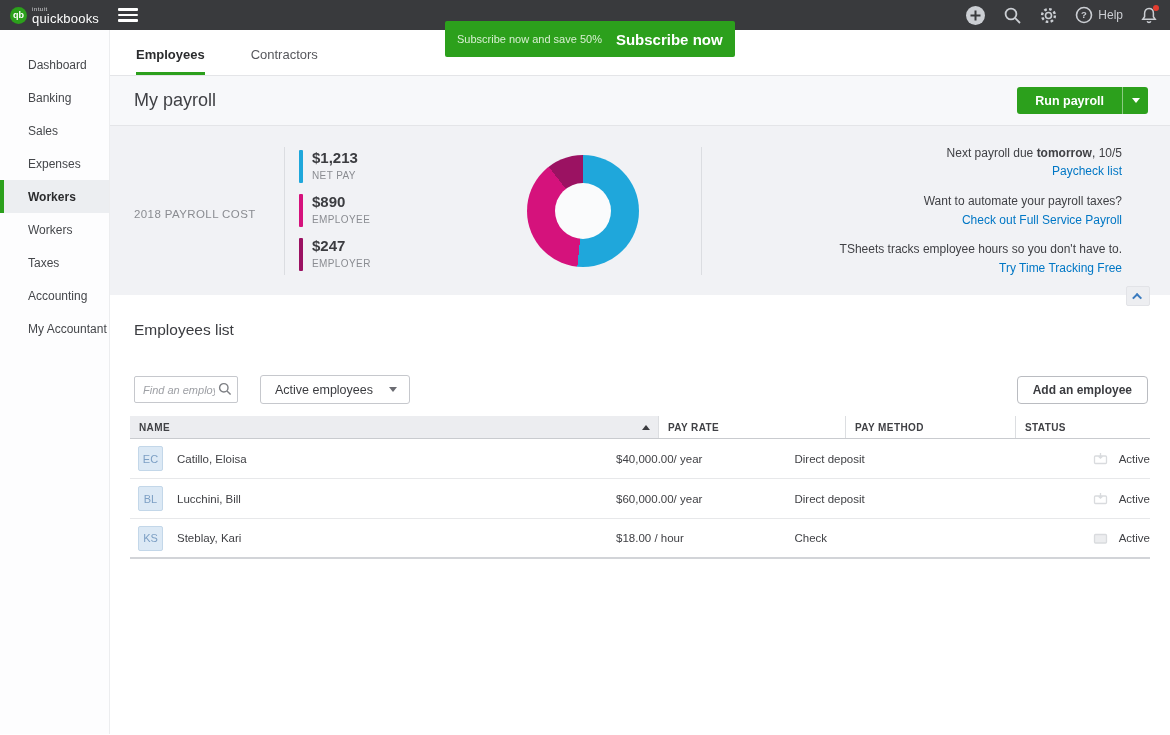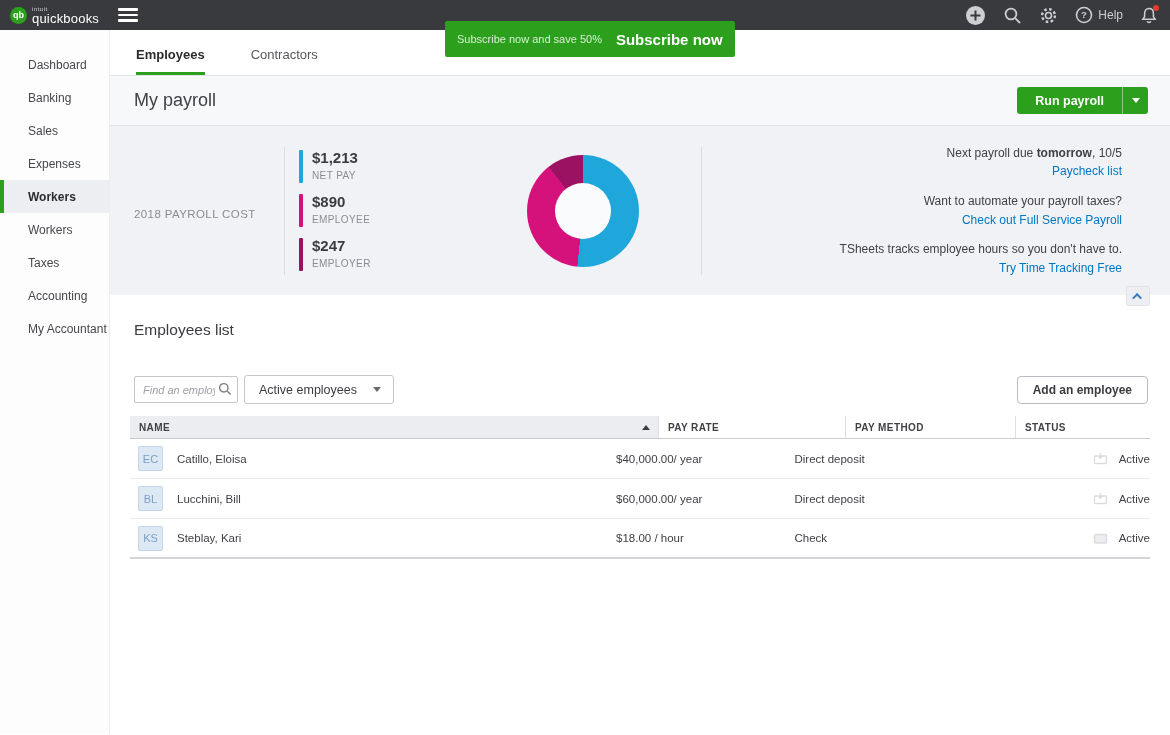--- a/index.html
+++ b/index.html
@@ -97,21 +97,21 @@
   .controls { display:flex; align-items:center; margin:36px 22px 0 24px; }
   .search-box { position:relative; width:104px; }
   .search-input {
     width:104px; height:27px; border:1px solid #C6C8CD; border-radius:2px;
     font-family:"Liberation Sans", sans-serif; font-size:11px; font-style:italic;
     color:#5A5C60; padding:0 22px 0 8px; background:#fff;
   }
   .search-input::placeholder { color:#9EA0A5; font-style:italic; }
   .search-icon-sm { position:absolute; right:6px; top:6px; }
   .filter-dd {
-    margin-left:6px; height:29px; border:1px solid #C6C8CD; border-radius:3px; background:#fff;
+    margin-left:22px; height:29px; border:1px solid #C6C8CD; border-radius:3px; background:#fff;
     display:flex; align-items:center; gap:16px; padding:0 12px 0 14px; font-size:12.5px; color:#3B3C40; cursor:pointer;
   }
   .filter-caret { width:0; height:0; border-left:4px solid transparent; border-right:4px solid transparent; border-top:5px solid #6B6C72; }
   .add-btn {
     margin-left:auto; height:28px; background:#fff; border:1px solid #BABCC1; border-radius:4px;
     font-family:"Liberation Sans", sans-serif; font-size:12px; font-weight:bold; color:#3B3C40;
     padding:0 15px; cursor:pointer;
   }
 
   .emp-table { margin:12px 20px 0 20px; }

